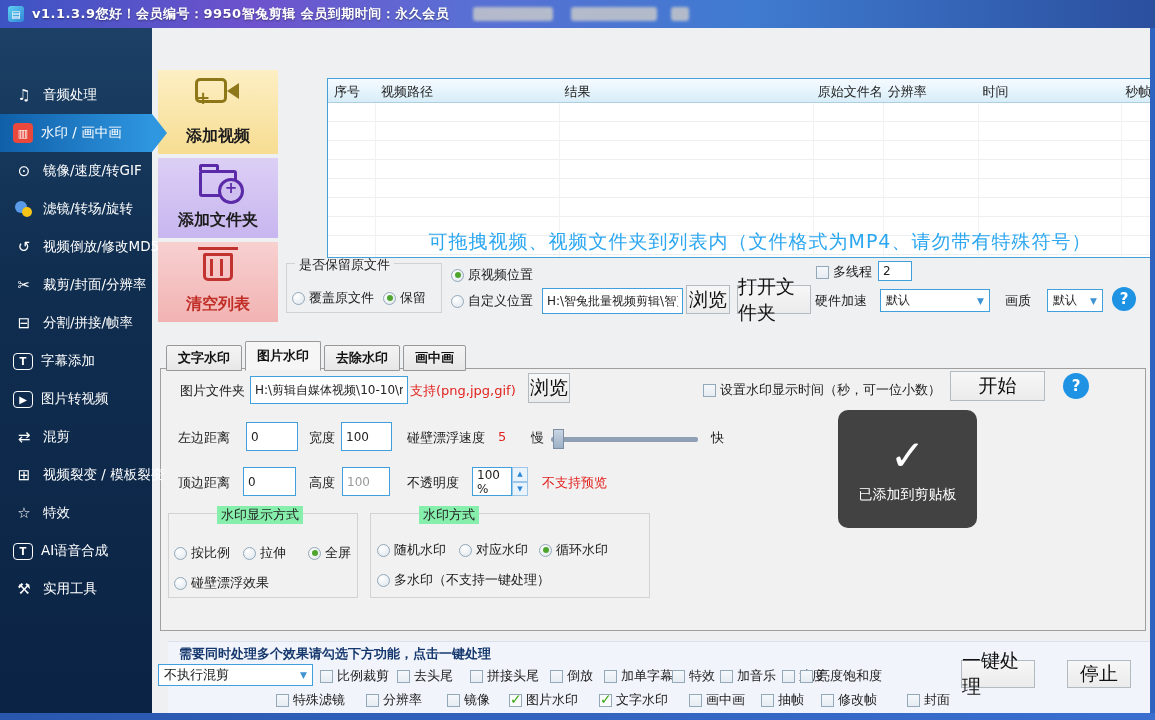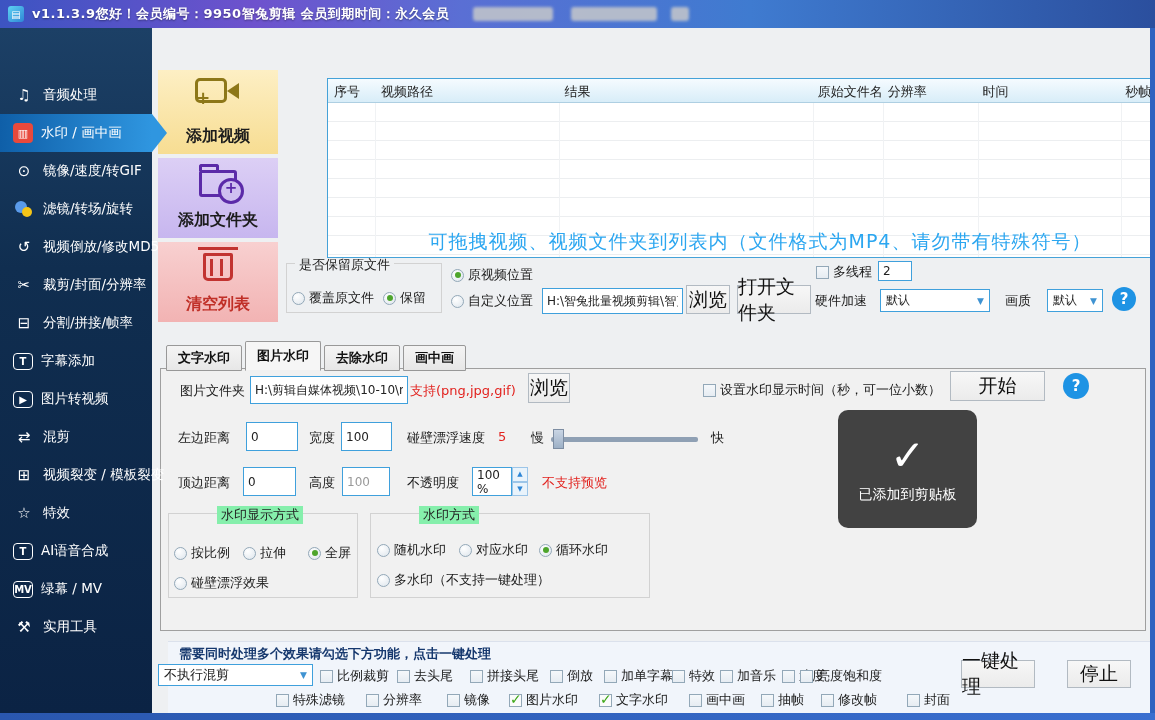--- a/index.html
+++ b/index.html
@@ -172,24 +172,20 @@
     </div>
     <div class="side-item">
       <span class="side-icon">☆</span>
       <span>特效</span>
     </div>
     <div class="side-item">
       <span class="side-icon boxed">T</span>
       <span>AI语音合成</span>
     </div>
     <div class="side-item">
-      <span class="side-icon boxed">MV</span>
-      <span>绿幕 / MV</span>
-    </div>
-    <div class="side-item">
       <span class="side-icon">⚒</span>
       <span>实用工具</span>
     </div>
   </div>
 
   <div class="bigbtn" id="bb-video">
     <span class="cam"></span>
     <span class="blabel">添加视频</span>
   </div>
   <div class="bigbtn" id="bb-folder">

